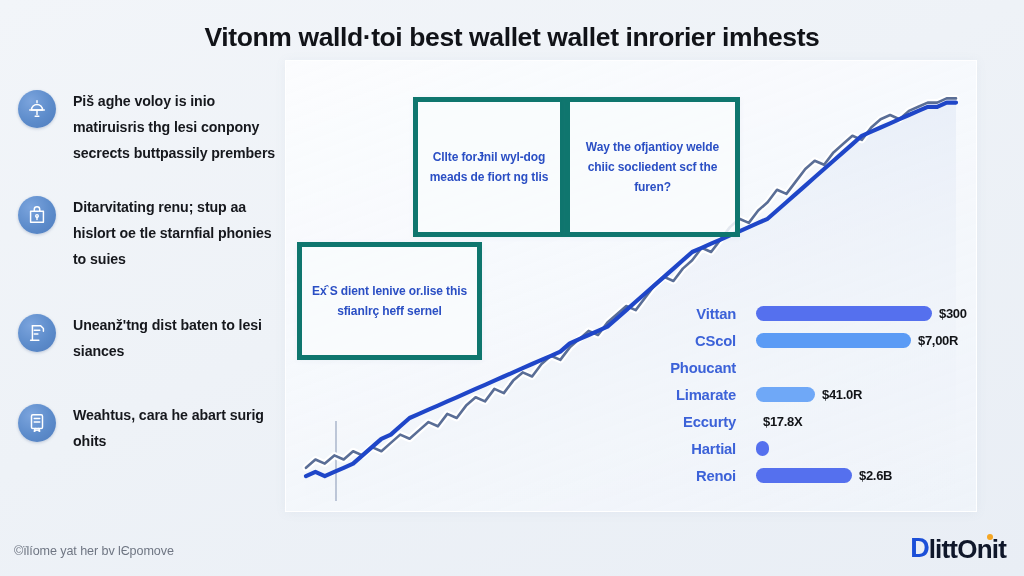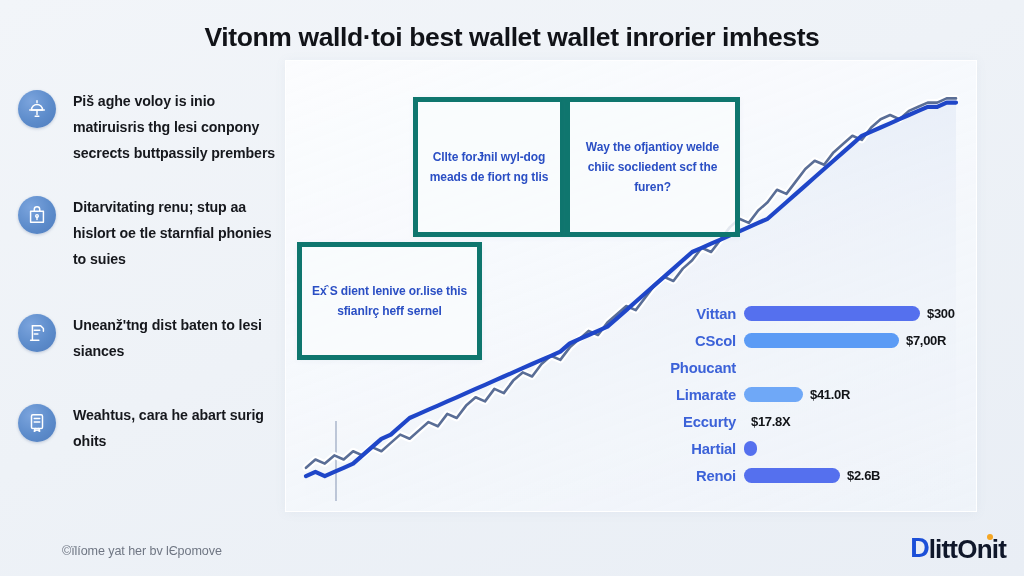--- a/index.html
+++ b/index.html
@@ -124,21 +124,21 @@
     height: 27px;
     margin-bottom: 0px;
   }
   .bar-label {
     width: 76px;
     text-align: right;
     font-size: 14.8px;
     font-weight: bold;
     color: #3c62d8;
     letter-spacing: -0.2px;
-    padding-right: 8px;
+    padding-right: 20px;
     white-space: nowrap;
   }
   .bar-track {
     display: flex;
     align-items: center;
   }
   .bar-fill {
     height: 15px;
     border-radius: 8px;
   }
@@ -153,21 +153,20 @@
 
   
   #footer-caption {
     position: absolute;
     left: 14px;
     bottom: 18px;
     font-size: 12.6px;
     color: #6f7683;
     letter-spacing: -0.1px;
     white-space: nowrap;
-    margin-left: 48px;
   }
   #brand-logo {
     position: absolute;
     right: 18px;
     bottom: 14px;
     display: flex;
     align-items: center;
   }
   #brand-mark {
     font-size: 27px;

